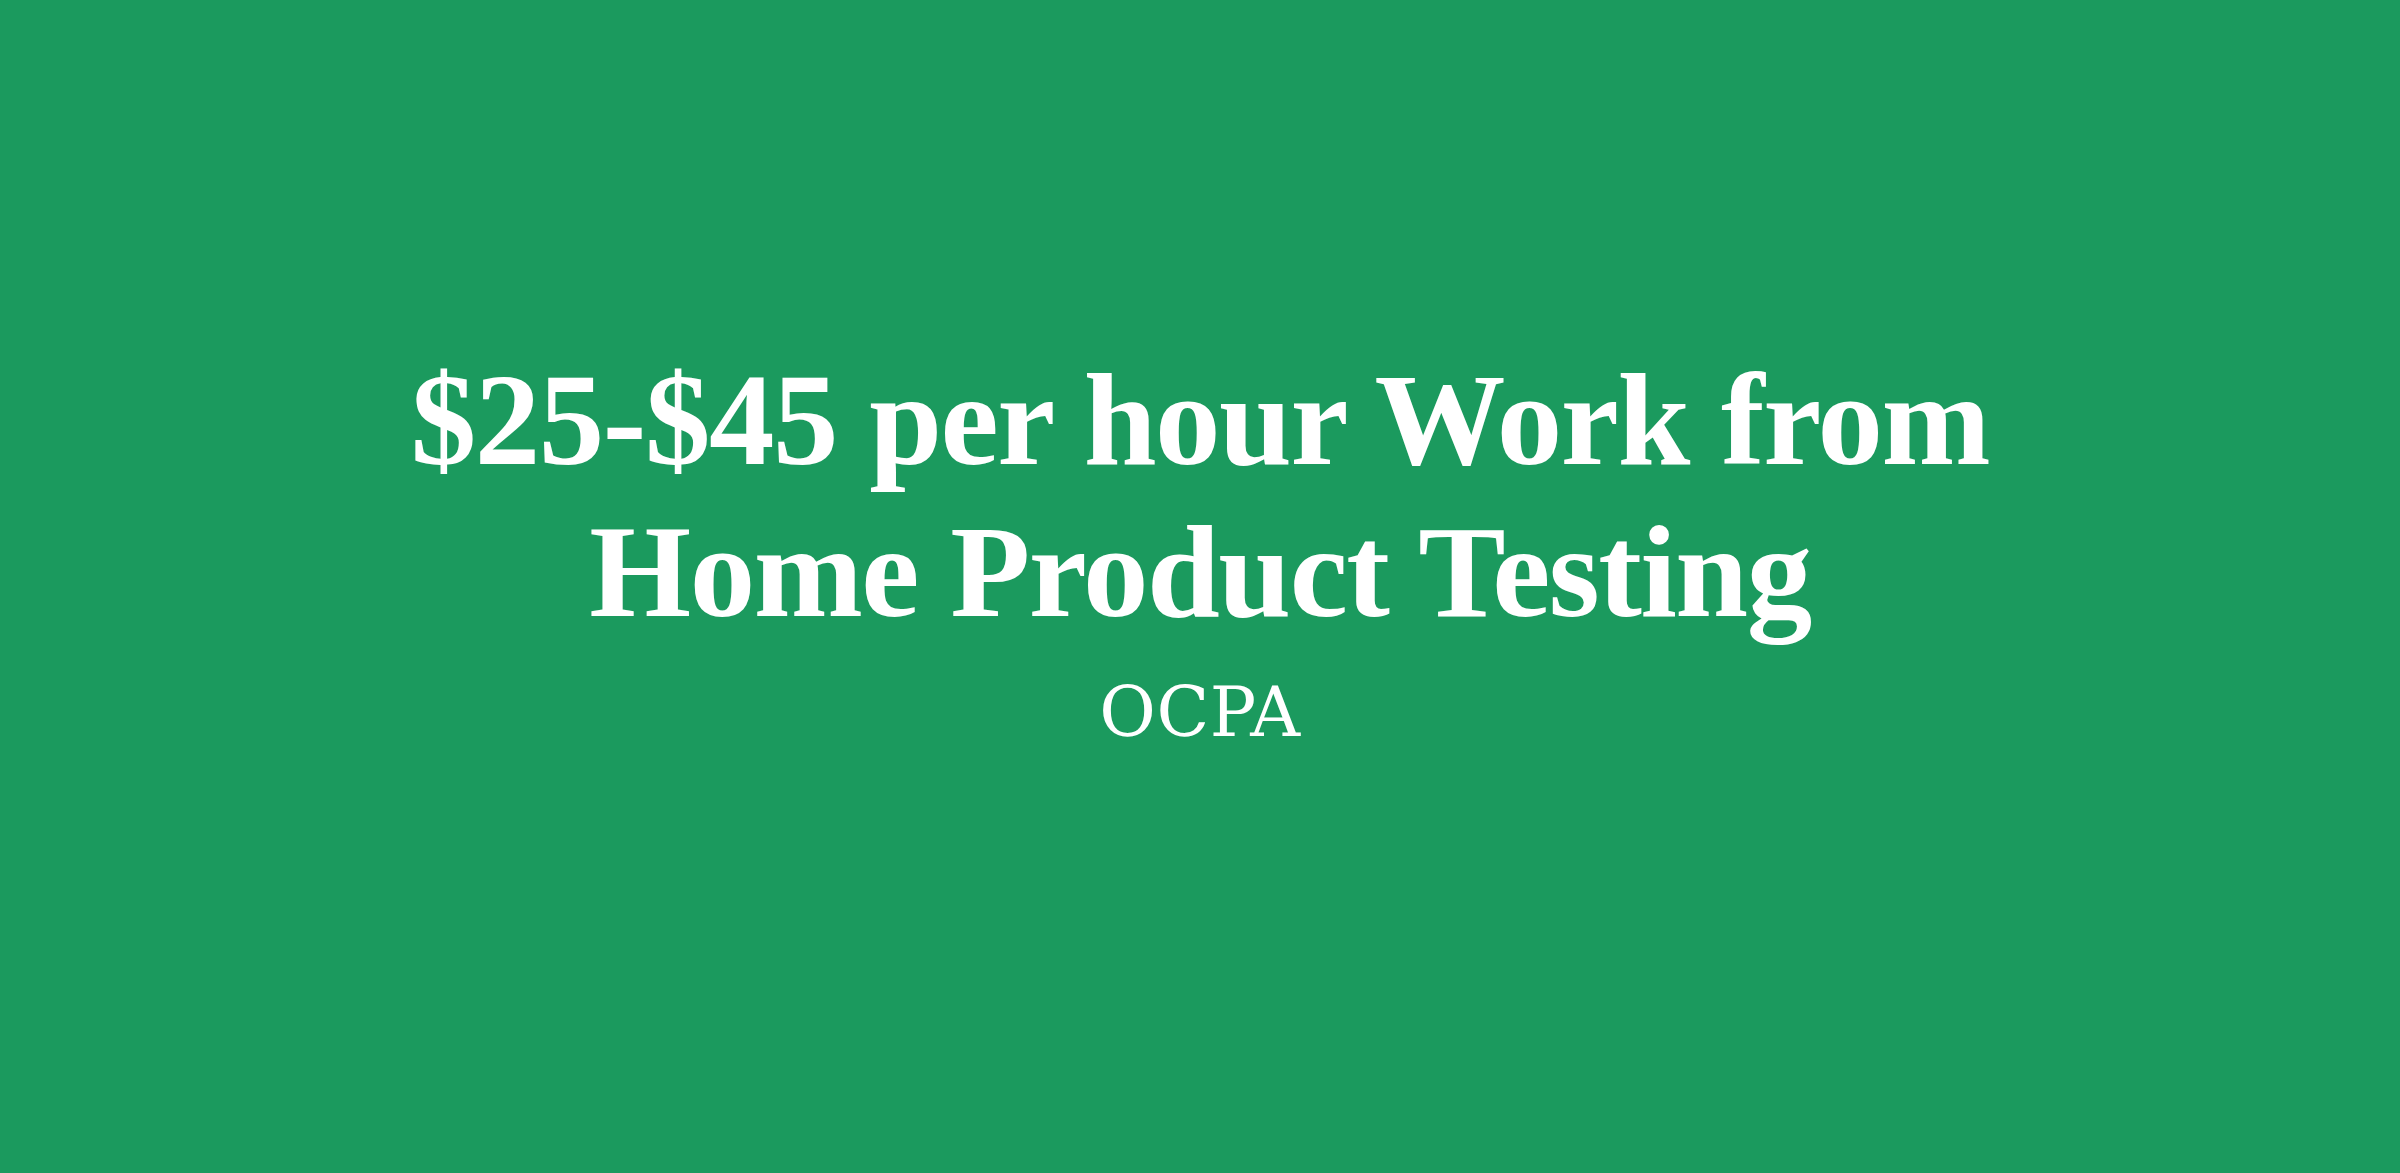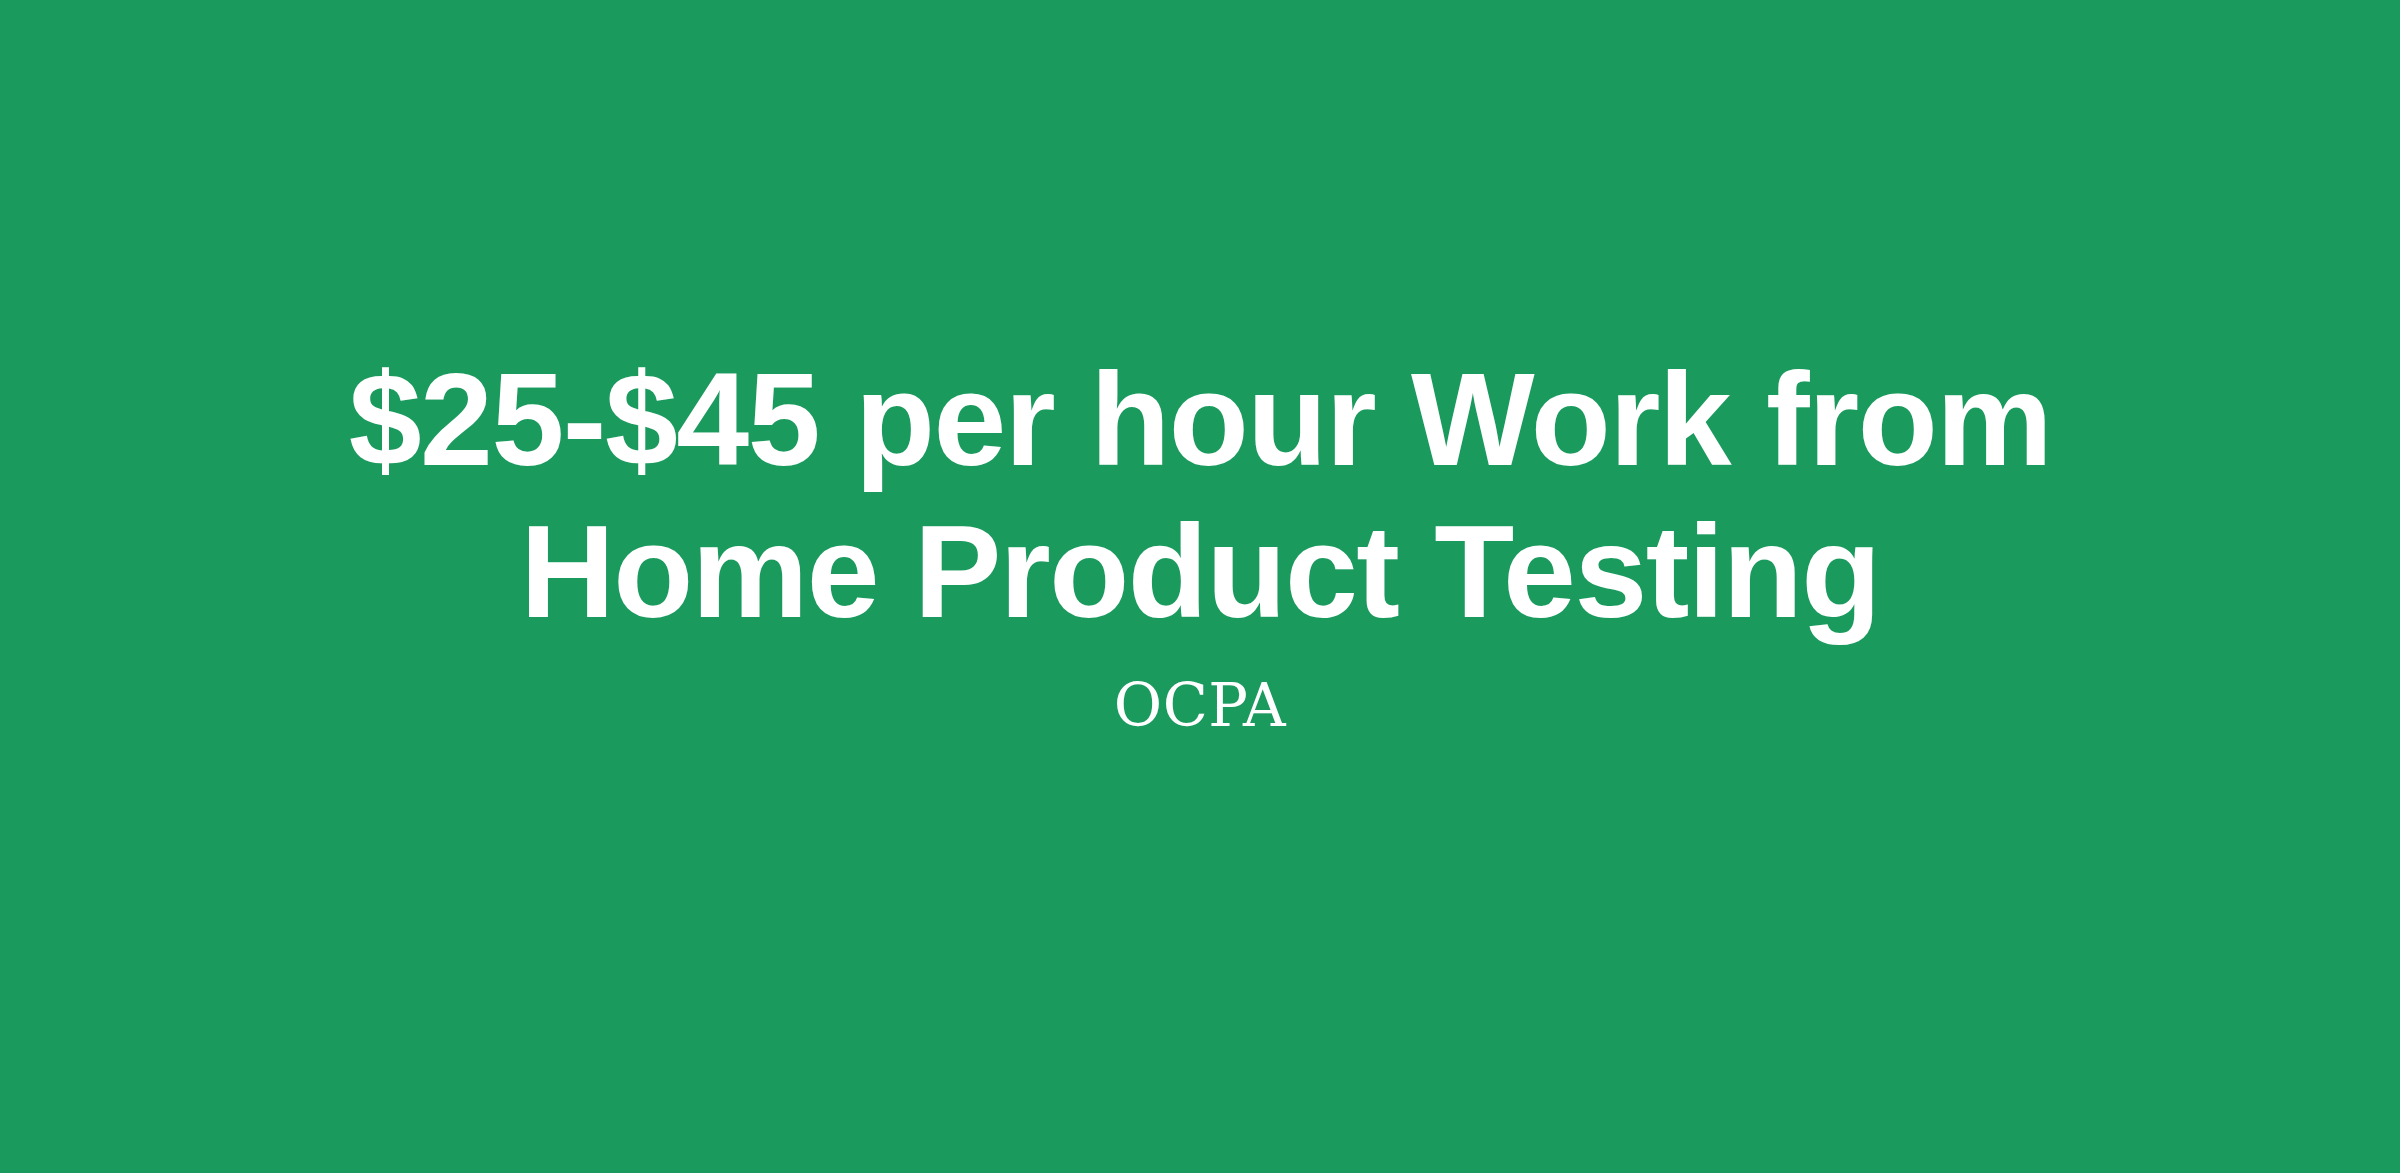--- a/index.html
+++ b/index.html
@@ -22,33 +22,33 @@
     align-items: center;
     justify-content: center;
     text-align: center;
   }
   #text-block {
     width: 1800px;
     margin-top: -78px;
     display: block;
   }
   #headline {
-    font-family: Liberation Sans, sans-serif;
+    font-family: Liberation Serif, serif;
     font-weight: 700;
     font-size: 131px;
     line-height: 152px;
     letter-spacing: -1.5px;
-    margin: 6px;
+    margin: 12px;
     padding: 0;
     word-spacing: 1px;
   }
   #subtitle {
     font-family: "DejaVu Serif", "Liberation Serif", serif;
     font-weight: 400;
-    font-size: 59px;
+    font-size: 69px;
     line-height: 104px;
     letter-spacing: 0.5px;
     margin: 0;
     padding: 0;
     margin-top: 6px;
   }
 </style>
 </head>
 <body>
 

